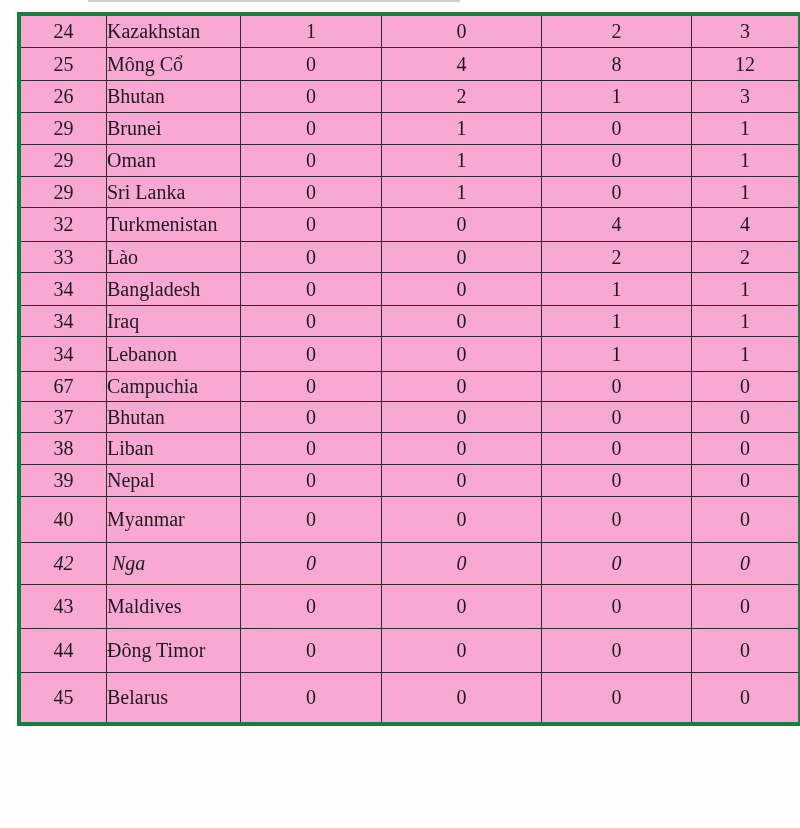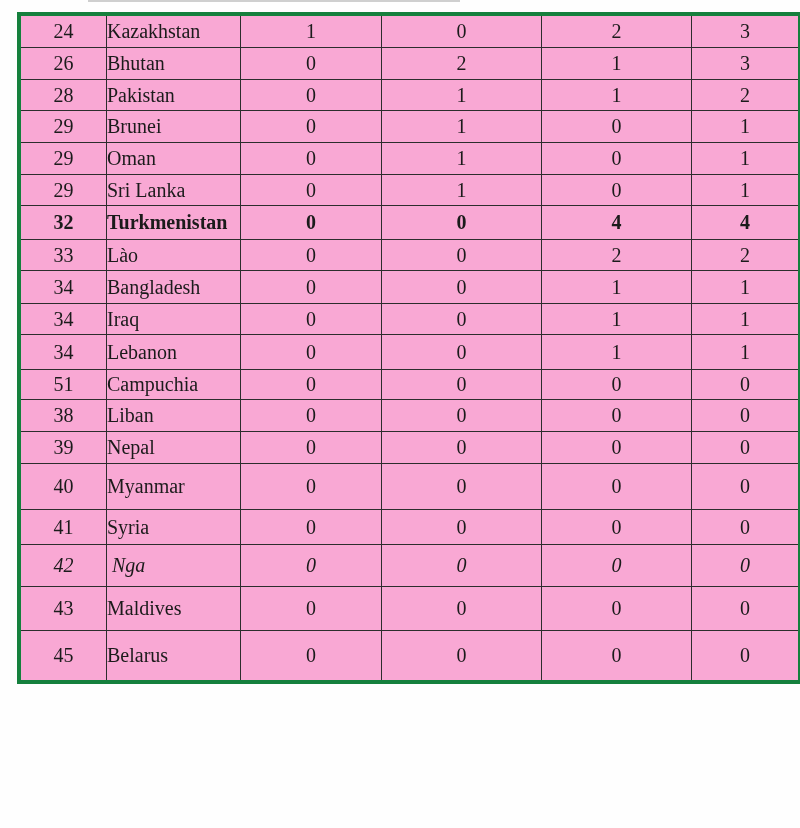--- a/index.html
+++ b/index.html
@@ -59,36 +59,36 @@
 <table class="medal-table">
   <tbody>
       <tr style="height: 33px;">
         <td class="cell-rank">24</td>
         <td class="cell-country">Kazakhstan</td>
         <td class="cell-gold">1</td>
         <td class="cell-silver">0</td>
         <td class="cell-bronze">2</td>
         <td class="cell-total">3</td>
       </tr>
+      <tr style="height: 33px;">
+        <td class="cell-rank">25</td>
+        <td class="cell-country">Mông Cổ</td>
+        <td class="cell-gold">0</td>
+        <td class="cell-silver">4</td>
+        <td class="cell-bronze">8</td>
+        <td class="cell-total">12</td>
+      </tr>
       <tr style="height: 32px;">
         <td class="cell-rank">26</td>
         <td class="cell-country">Bhutan</td>
         <td class="cell-gold">0</td>
         <td class="cell-silver">2</td>
         <td class="cell-bronze">1</td>
         <td class="cell-total">3</td>
       </tr>
-      <tr style="height: 31px;">
-        <td class="cell-rank">28</td>
-        <td class="cell-country">Pakistan</td>
-        <td class="cell-gold">0</td>
-        <td class="cell-silver">1</td>
-        <td class="cell-bronze">1</td>
-        <td class="cell-total">2</td>
-      </tr>
       <tr style="height: 32px;">
         <td class="cell-rank">29</td>
         <td class="cell-country">Brunei</td>
         <td class="cell-gold">0</td>
         <td class="cell-silver">1</td>
         <td class="cell-bronze">0</td>
         <td class="cell-total">1</td>
       </tr>
       <tr style="height: 32px;">
         <td class="cell-rank">29</td>
@@ -99,21 +99,21 @@
         <td class="cell-total">1</td>
       </tr>
       <tr style="height: 31px;">
         <td class="cell-rank">29</td>
         <td class="cell-country">Sri Lanka</td>
         <td class="cell-gold">0</td>
         <td class="cell-silver">1</td>
         <td class="cell-bronze">0</td>
         <td class="cell-total">1</td>
       </tr>
-      <tr style="height: 34px; font-weight: bold;">
+      <tr style="height: 34px;">
         <td class="cell-rank">32</td>
         <td class="cell-country">Turkmenistan</td>
         <td class="cell-gold">0</td>
         <td class="cell-silver">0</td>
         <td class="cell-bronze">4</td>
         <td class="cell-total">4</td>
       </tr>
       <tr style="height: 31px;">
         <td class="cell-rank">33</td>
         <td class="cell-country">Lào</td>
@@ -140,22 +140,30 @@
       </tr>
       <tr style="height: 35px;">
         <td class="cell-rank">34</td>
         <td class="cell-country">Lebanon</td>
         <td class="cell-gold">0</td>
         <td class="cell-silver">0</td>
         <td class="cell-bronze">1</td>
         <td class="cell-total">1</td>
       </tr>
       <tr style="height: 30px;">
-        <td class="cell-rank">51</td>
+        <td class="cell-rank">67</td>
         <td class="cell-country">Campuchia</td>
+        <td class="cell-gold">0</td>
+        <td class="cell-silver">0</td>
+        <td class="cell-bronze">0</td>
+        <td class="cell-total">0</td>
+      </tr>
+      <tr style="height: 31px;">
+        <td class="cell-rank">37</td>
+        <td class="cell-country">Bhutan</td>
         <td class="cell-gold">0</td>
         <td class="cell-silver">0</td>
         <td class="cell-bronze">0</td>
         <td class="cell-total">0</td>
       </tr>
       <tr style="height: 32px;">
         <td class="cell-rank">38</td>
         <td class="cell-country">Liban</td>
         <td class="cell-gold">0</td>
         <td class="cell-silver">0</td>
@@ -171,39 +179,39 @@
         <td class="cell-total">0</td>
       </tr>
       <tr style="height: 46px;">
         <td class="cell-rank">40</td>
         <td class="cell-country">Myanmar</td>
         <td class="cell-gold">0</td>
         <td class="cell-silver">0</td>
         <td class="cell-bronze">0</td>
         <td class="cell-total">0</td>
       </tr>
-      <tr style="height: 35px;">
-        <td class="cell-rank">41</td>
-        <td class="cell-country">Syria</td>
-        <td class="cell-gold">0</td>
-        <td class="cell-silver">0</td>
-        <td class="cell-bronze">0</td>
-        <td class="cell-total">0</td>
-      </tr>
       <tr style="height: 42px; font-style: italic;">
         <td class="cell-rank">42</td>
         <td class="cell-country">&nbsp;Nga</td>
         <td class="cell-gold">0</td>
         <td class="cell-silver">0</td>
         <td class="cell-bronze">0</td>
         <td class="cell-total">0</td>
       </tr>
       <tr style="height: 44px;">
         <td class="cell-rank">43</td>
         <td class="cell-country">Maldives</td>
+        <td class="cell-gold">0</td>
+        <td class="cell-silver">0</td>
+        <td class="cell-bronze">0</td>
+        <td class="cell-total">0</td>
+      </tr>
+      <tr style="height: 44px;">
+        <td class="cell-rank">44</td>
+        <td class="cell-country">Đông Timor</td>
         <td class="cell-gold">0</td>
         <td class="cell-silver">0</td>
         <td class="cell-bronze">0</td>
         <td class="cell-total">0</td>
       </tr>
       <tr style="height: 52px;">
         <td class="cell-rank">45</td>
         <td class="cell-country">Belarus</td>
         <td class="cell-gold">0</td>
         <td class="cell-silver">0</td>

